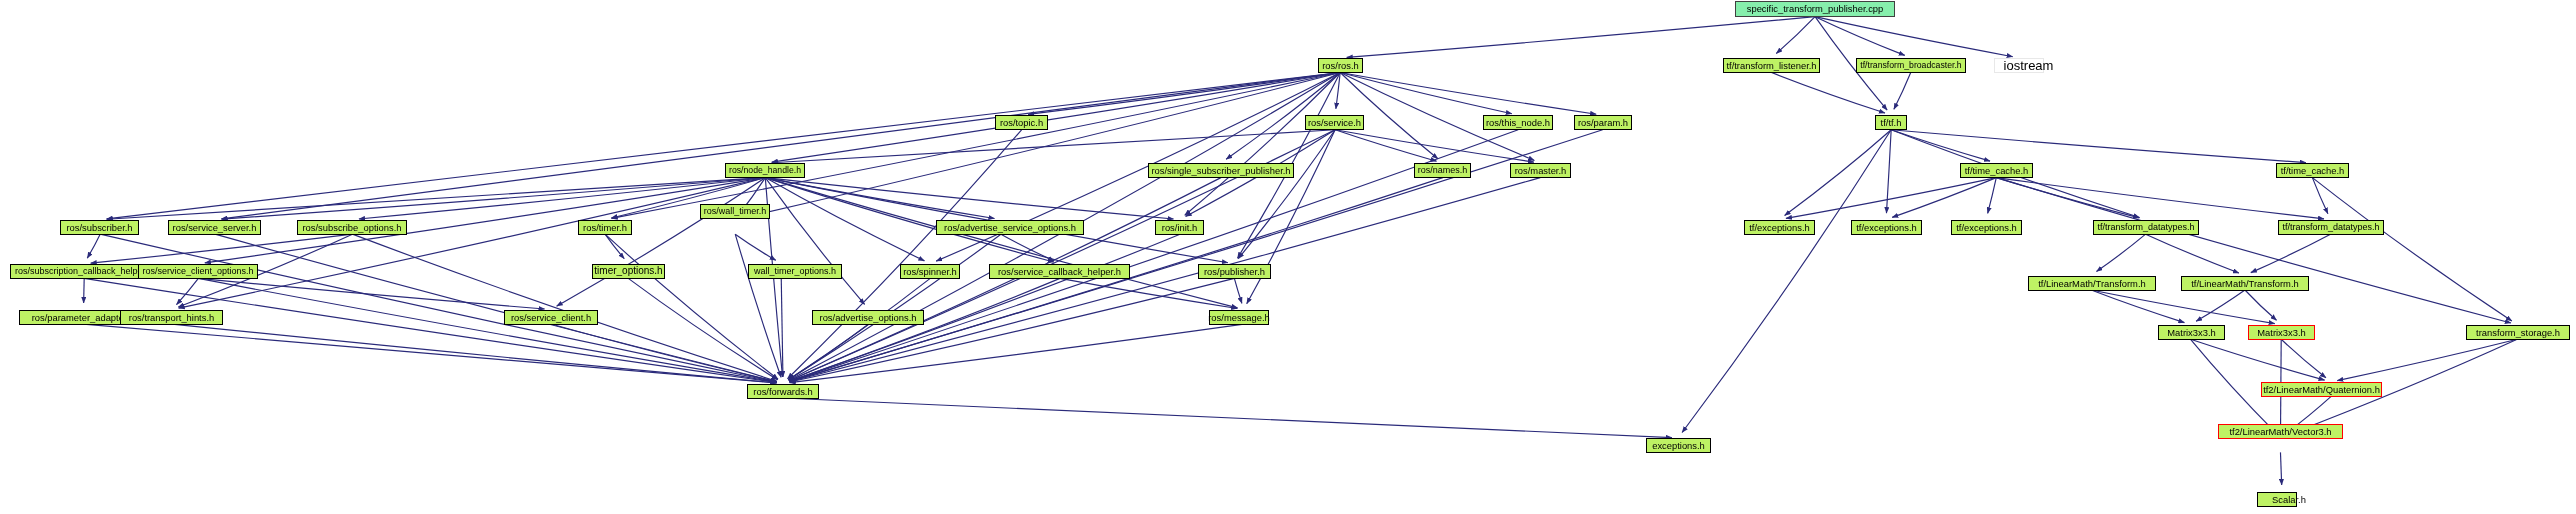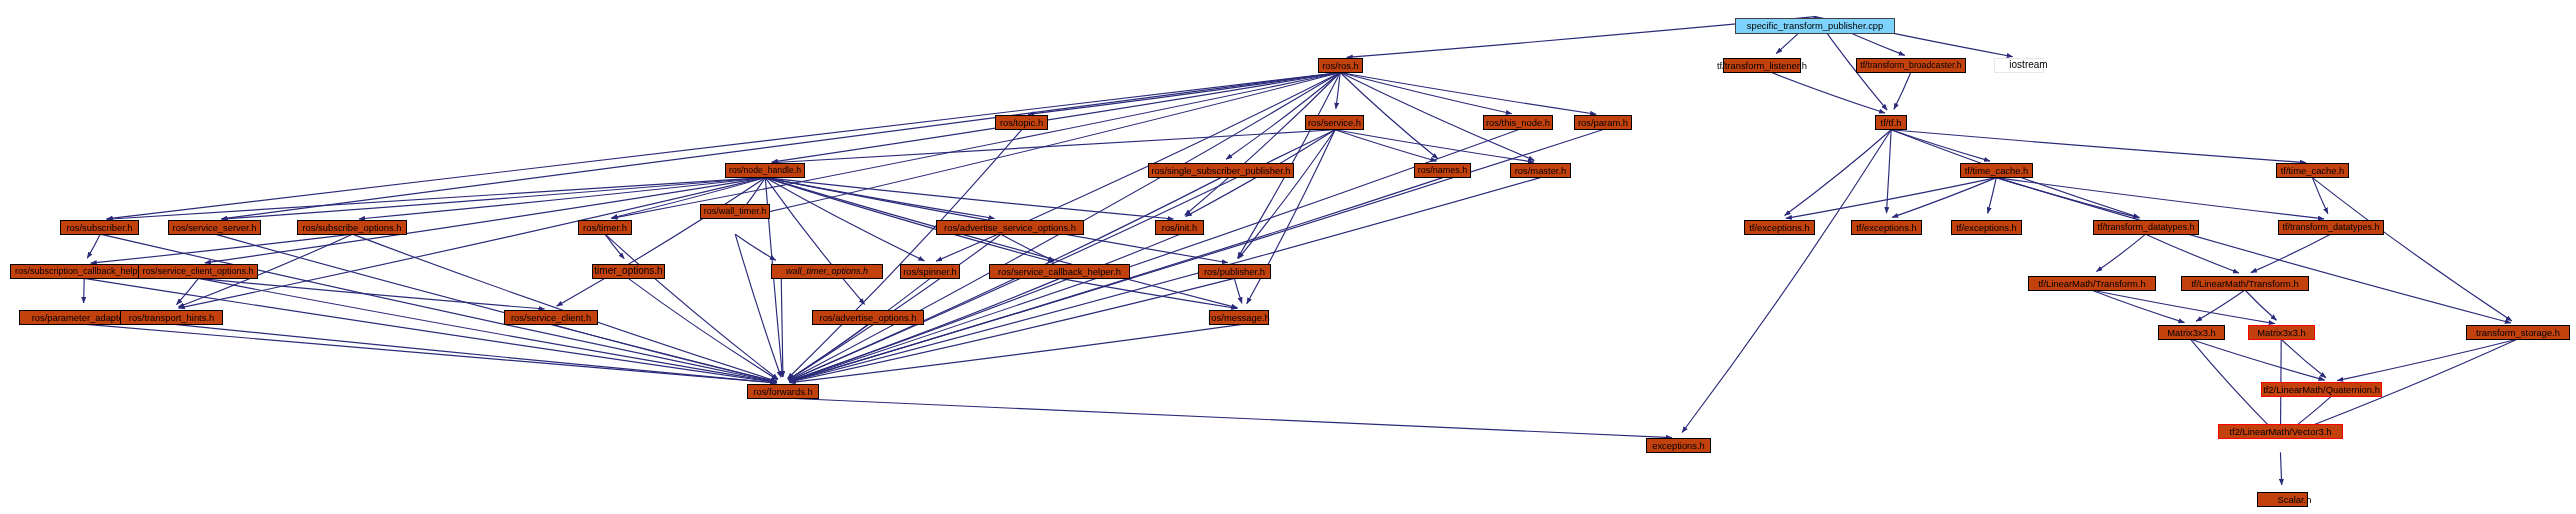--- a/index.html
+++ b/index.html
@@ -12,32 +12,31 @@
     font-family:"Liberation Sans","DejaVu Sans",sans-serif;
     overflow:hidden;
   }
   #edge-layer{position:absolute;left:0;top:0;width:2576px;height:514px;pointer-events:none;}
   .node{
     position:absolute;
     box-sizing:border-box;
     display:flex;
     align-items:center;
     justify-content:center;
-    background:#c2410c;
+    background:#bef264;
     border:0.7px solid #000000;
     color:#000000;
     white-space:nowrap;
     letter-spacing:0px;
     line-height:1;
     cursor:pointer;
   }
   .node.root{
-    background:#7dd3fc;
+    background:#86efac;
     border:0.7px solid #404040;
-    margin-top:17px;
   }
   .node.red{
     border:0.7px solid #ff0000;
   }
   .node.plain{
     border:0.7px solid #e8e8e8;
     background:#ffffff;
   }
   .node-label{
     display:block;
@@ -167,28 +166,28 @@
         <path d="M 3471.5 468 Q 3358.179908049041 496.49311838562875 3223.2718160980817 524.9862367712575" marker-end="url(#arrowhead)"></path>
         <path d="M 3471.5 468 Q 3326.117034338206 534.26968248087 3153.3080686764115 600.5393649617399" marker-end="url(#arrowhead)"></path>
         <path d="M 3214.5 547 Q 3186.148459573079 572.6463425084099 3151.958919146158 598.2926850168199" marker-end="url(#arrowhead)"></path>
         <path d="M 3145 624 Q 3145.749447527706 646.5030832480495 3146.6668950554113 669.0061664960991" marker-end="url(#arrowhead)"></path>
       </g>
   </svg>
   <div id="nodes-layer">
       <div class="node root" style="left: 1735px; top: 0.7px; width: 160px; height: 16px;">
         <span class="node-label" style="font-size: 9.4px;">specific_transform_publisher.cpp</span>
       </div>
-      <div class="node " style="left: 1723px; top: 58px; width: 78px; height: 14.5px;">
+      <div class="node " style="left: 1723px; top: 58px; width: 97px; height: 14.5px;">
         <span class="node-label" style="font-size: 9.4px;">tf/transform_listener.h</span>
       </div>
       <div class="node " style="left: 1856px; top: 58px; width: 110px; height: 14.5px;">
         <span class="node-label" style="font-size: 8.7px;">tf/transform_broadcaster.h</span>
       </div>
       <div class="node plain" style="left: 1994px; top: 58px; width: 50px; height: 14.5px;">
-        <span class="node-label" style="font-size: 10px; padding-left: 19px;">iostream</span>
+        <span class="node-label" style="font-size: 13px; padding-left: 19px;">iostream</span>
       </div>
       <div class="node " style="left: 1318px; top: 58px; width: 45px; height: 14.5px;">
         <span class="node-label" style="font-size: 9.4px;">ros/ros.h</span>
       </div>
       <div class="node " style="left: 1875px; top: 115px; width: 32px; height: 14.5px;">
         <span class="node-label" style="font-size: 9.4px;">tf/tf.h</span>
       </div>
       <div class="node " style="left: 995px; top: 115px; width: 53px; height: 14.5px;">
         <span class="node-label" style="font-size: 9.4px;">ros/topic.h</span>
       </div>
@@ -257,21 +256,21 @@
       </div>
       <div class="node " style="left: 10.2px; top: 264px; width: 147px; height: 14.5px;">
         <span class="node-label" style="font-size: 9px;">ros/subscription_callback_helper.h</span>
       </div>
       <div class="node " style="left: 138px; top: 264px; width: 120px; height: 14.5px;">
         <span class="node-label" style="font-size: 9px;">ros/service_client_options.h</span>
       </div>
       <div class="node " style="left: 592px; top: 264px; width: 73px; height: 14.5px;">
         <span class="node-label" style="font-size: 10px;">timer_options.h</span>
       </div>
-      <div class="node " style="left: 771px; top: 264px; width: 112px; height: 14.5px; font-style: italic;">
+      <div class="node " style="left: 748px; top: 264px; width: 94px; height: 14.5px;">
         <span class="node-label" style="font-size: 9px;">wall_timer_options.h</span>
       </div>
       <div class="node " style="left: 900px; top: 264px; width: 60px; height: 14.5px;">
         <span class="node-label" style="font-size: 9.4px;">ros/spinner.h</span>
       </div>
       <div class="node " style="left: 989px; top: 264px; width: 141px; height: 14.5px;">
         <span class="node-label" style="font-size: 9.4px;">ros/service_callback_helper.h</span>
       </div>
       <div class="node " style="left: 1198px; top: 264px; width: 73px; height: 14.5px;">
         <span class="node-label" style="font-size: 9.4px;">ros/publisher.h</span>
@@ -311,18 +310,18 @@
       </div>
       <div class="node " style="left: 747px; top: 384px; width: 72px; height: 14.5px;">
         <span class="node-label" style="font-size: 9.4px;">ros/forwards.h</span>
       </div>
       <div class="node " style="left: 1646px; top: 438px; width: 65px; height: 14.5px;">
         <span class="node-label" style="font-size: 9.4px;">exceptions.h</span>
       </div>
       <div class="node red" style="left: 2218px; top: 424px; width: 125px; height: 14.5px;">
         <span class="node-label" style="font-size: 9.4px;">tf2/LinearMath/Vector3.h</span>
       </div>
-      <div class="node " style="left: 2257px; top: 492px; width: 51px; height: 14.5px; padding-left: 24px;">
+      <div class="node " style="left: 2257px; top: 492px; width: 40px; height: 14.5px; padding-left: 24px;">
         <span class="node-label" style="font-size: 9.4px;">Scalar.h</span>
       </div>
     </div>
 </div>
 
 
 </body></html>

